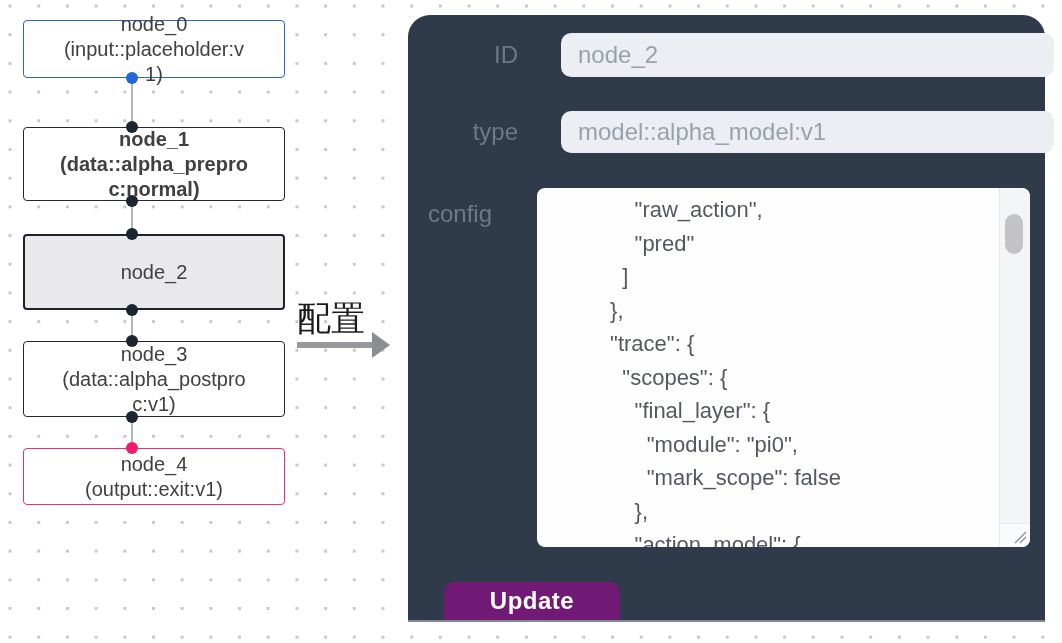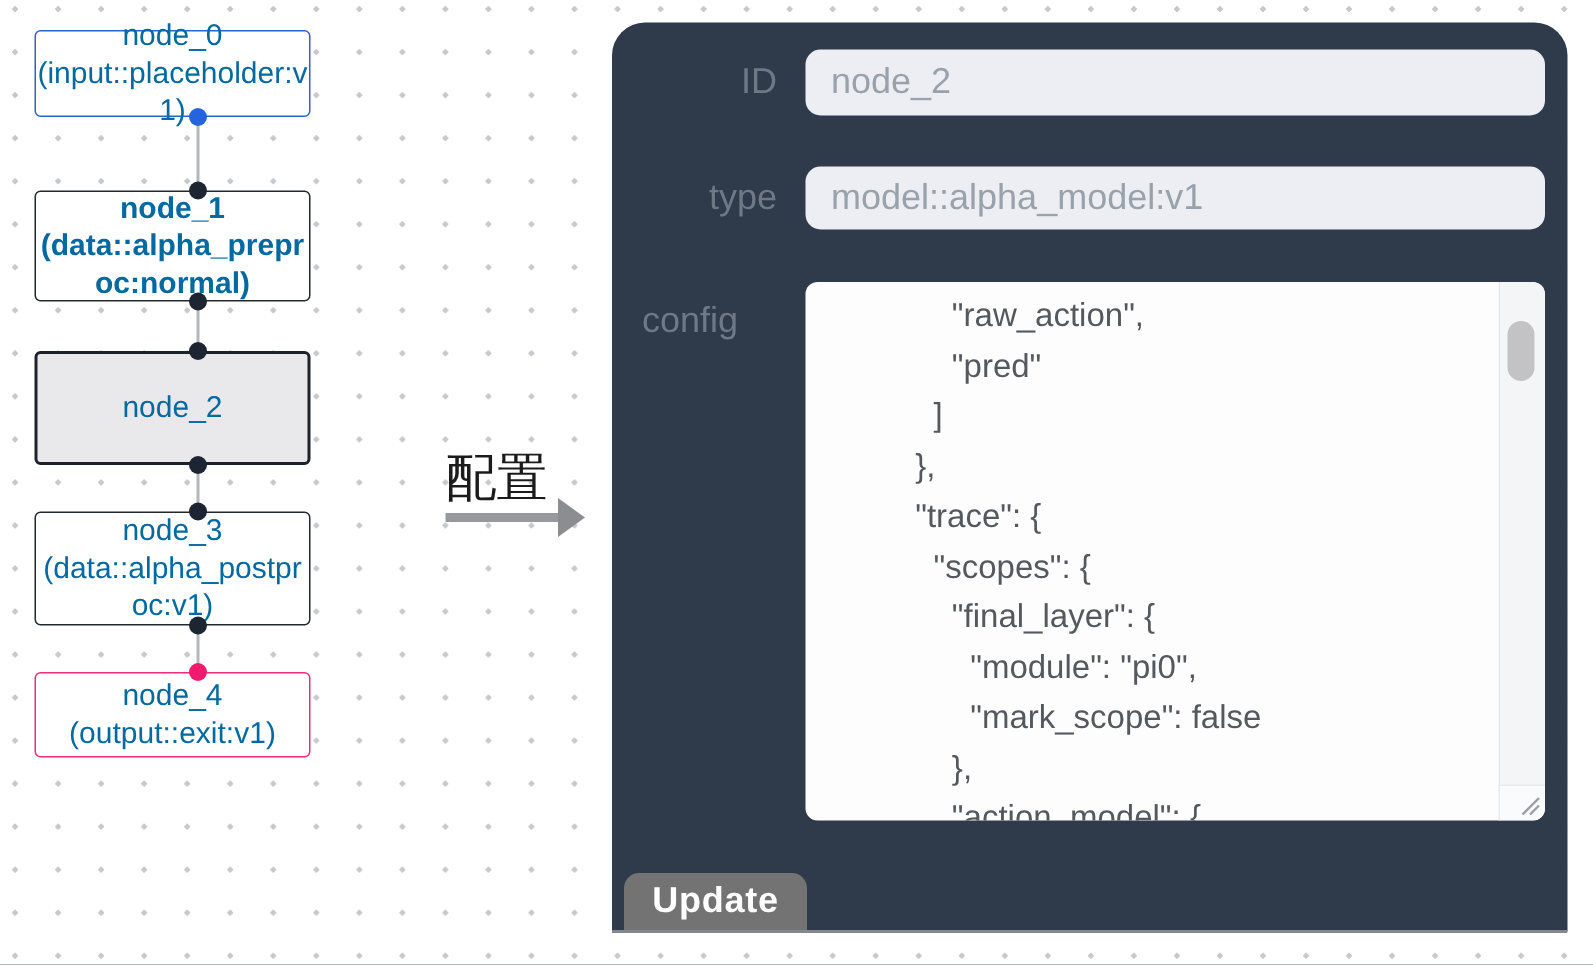--- a/index.html
+++ b/index.html
@@ -4,24 +4,24 @@
 <style>
   html,body{margin:0;padding:0;}
   body{font-family:"Liberation Sans","DejaVu Sans",sans-serif;}
   .page{position:relative;width:1062px;height:643px;overflow:hidden;
     background-color:#ffffff;
     background-image:radial-gradient(circle,#c7c9cc 1.7px,transparent 1.9px);
     background-size:28.7px 28.7px;
     background-position:-4.3px -8.3px;}
 
   
-  .node{position:absolute;left:23px;width:184px;box-sizing:border-box;
+  .node{position:absolute;left:23px;width:262px;box-sizing:border-box;
     background:#ffffff;border:1.6px solid #23272e;border-radius:4px;
     display:flex;flex-direction:column;align-items:center;justify-content:center;
-    text-align:center;color:#0369a1;font-size:20px;line-height:25px;}
+    text-align:center;color:#404040;font-size:20px;line-height:25px;}
   .node .sub{max-width:193px;word-break:break-all;}
   .n0{top:20px;height:58px;border-color:#2b63c8;}
   .n1{top:127px;height:74px;font-weight:bold;}
   .n2{top:234px;height:76px;background:#e9e9eb;border-width:2.6px;border-color:#1e222a;}
   .n3{top:341px;height:76px;}
   .n4{top:448px;height:57px;border-color:#ee2d7a;}
 
   .edge{position:absolute;left:131px;width:2px;background:#b4b7ba;}
   .e0{top:78px;height:49px;}
   .e1{top:201px;height:33px;}
@@ -37,42 +37,42 @@
     font-size:34px;color:#1b1b1b;}
   .arrow-line{position:absolute;left:297px;top:342px;width:77px;height:6px;background:#98999c;}
   .arrow-head{position:absolute;left:372px;top:332px;width:0;height:0;
     border-top:13px solid transparent;border-bottom:13px solid transparent;
     border-left:18px solid #8b8d90;}
 
   
   .panel{position:absolute;left:408px;top:15px;width:637px;height:605px;
     background:#2f3a4b;border-radius:22px 22px 0 0;
     border-bottom:2px solid #83888f;box-sizing:content-box;}
-  .frow{position:absolute;left:20px;display:flex;align-items:center;}
+  .frow{position:absolute;left:20px;display:flex;align-items:center;gap:24px;}
   .frow-id{top:18px;height:44px;}
   .frow-type{top:96px;height:42px;}
   .flabel{width:90px;margin-right:19px;text-align:right;color:#6e7887;font-size:24px;flex:none;}
   .fvalue{width:493px;height:100%;box-sizing:border-box;background:#eceef3;
     border-radius:10px;display:flex;align-items:center;padding:0 17px;
     color:#99a1ab;font-size:24px;overflow:hidden;white-space:nowrap;}
   .config-label{position:absolute;left:20px;top:185px;width:90px;
     color:#6e7887;font-size:24px;}
   .ta{position:absolute;left:129px;top:173px;width:493px;height:359px;
     background:#fdfdfe;border-radius:8px;overflow:hidden;}
   .ta pre{margin:0;padding:5px 36px 0 12px;font-family:"Liberation Sans","DejaVu Sans",sans-serif;
     font-size:22px;line-height:33.5px;color:#55595e;white-space:pre;}
   .track{position:absolute;right:0;top:0;width:30px;height:336px;
     background:#f4f5f7;border-left:1px solid #e4e6e9;border-radius:0 8px 0 0;}
   .thumb{position:absolute;top:26px;left:5px;width:18px;height:40px;
     border-radius:9px;background:#c3c3c5;}
   .corner{position:absolute;right:0;bottom:0;width:30px;height:23px;
     background:#fafbfc;border-left:1px solid #e9eaec;border-top:1px solid #e9eaec;}
   .corner svg{position:absolute;right:2px;bottom:2px;}
-  .update{position:absolute;left:8px;bottom:0;width:122px;height:38px;
-    background:#737373;color:#ffffff;border:none;border-radius:10px 10px 0 0;
+  .update{position:absolute;left:36px;bottom:0;width:176px;height:38px;
+    background:#701a75;color:#ffffff;border:none;border-radius:10px 10px 0 0;
     font-family:inherit;font-size:24px;font-weight:bold;letter-spacing:0.5px;cursor:pointer;}
 </style>
 </head>
 <body>
 
 <div class="page">
 
   <div class="edge e0"></div>
   <div class="edge e1"></div>
   <div class="edge e2"></div>

